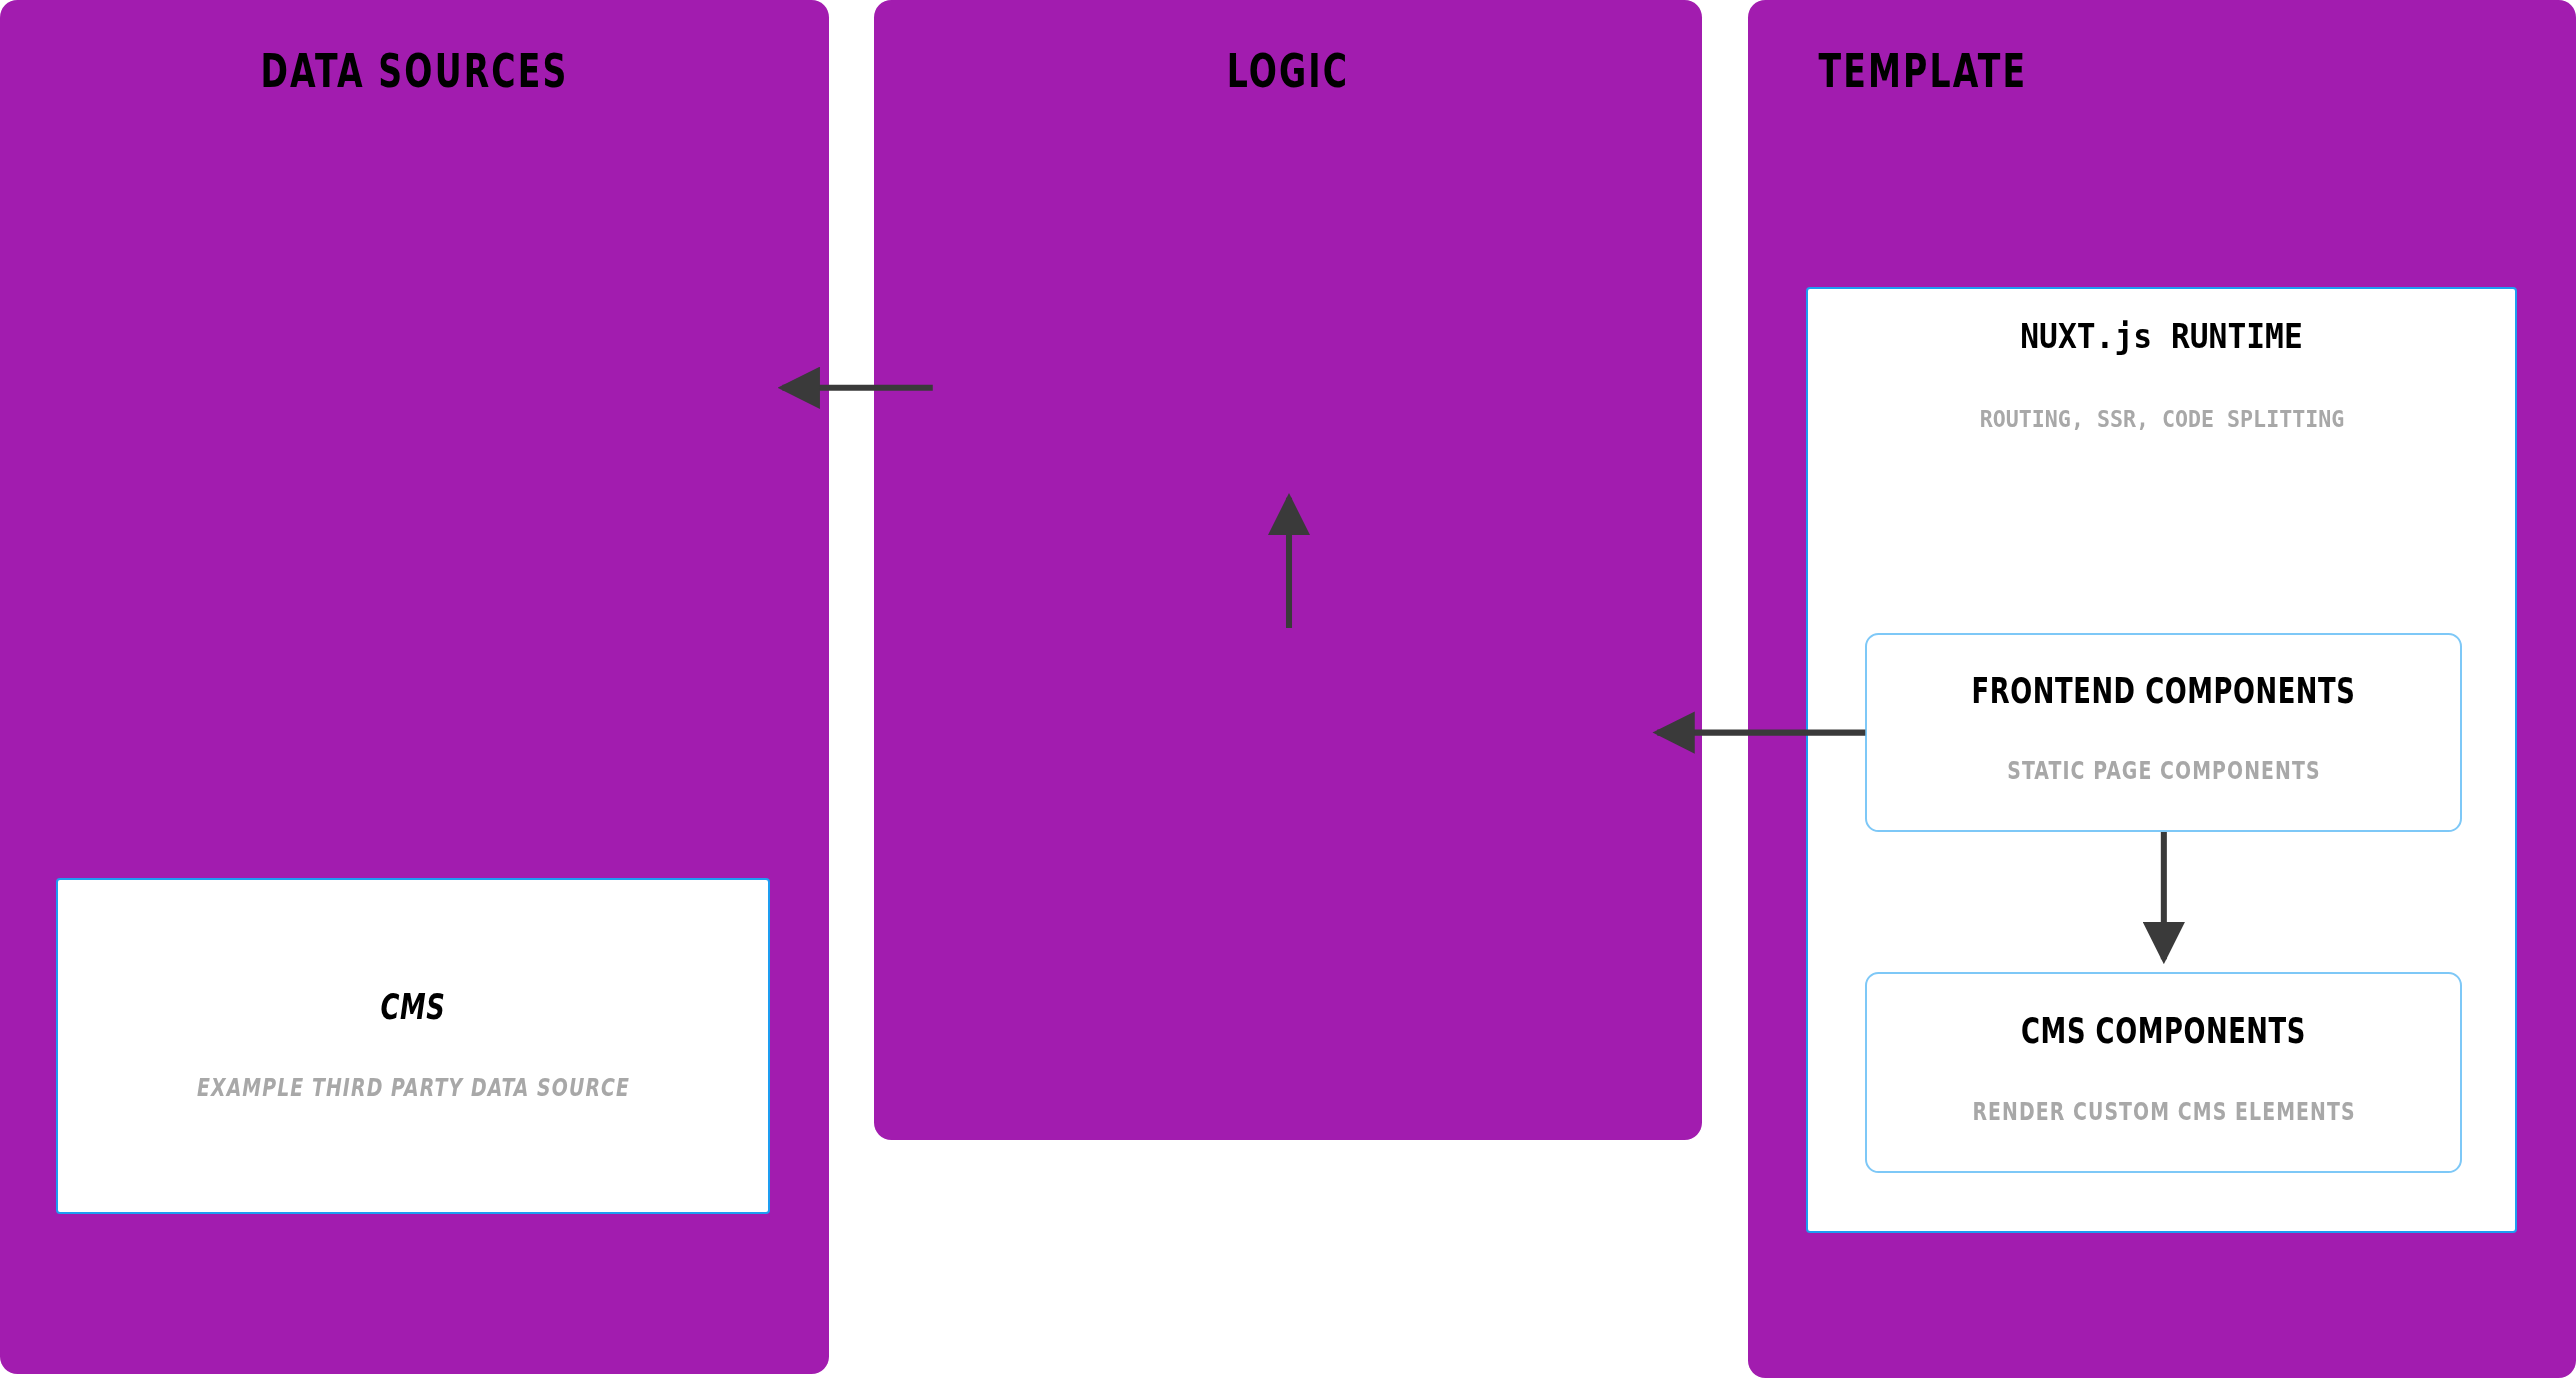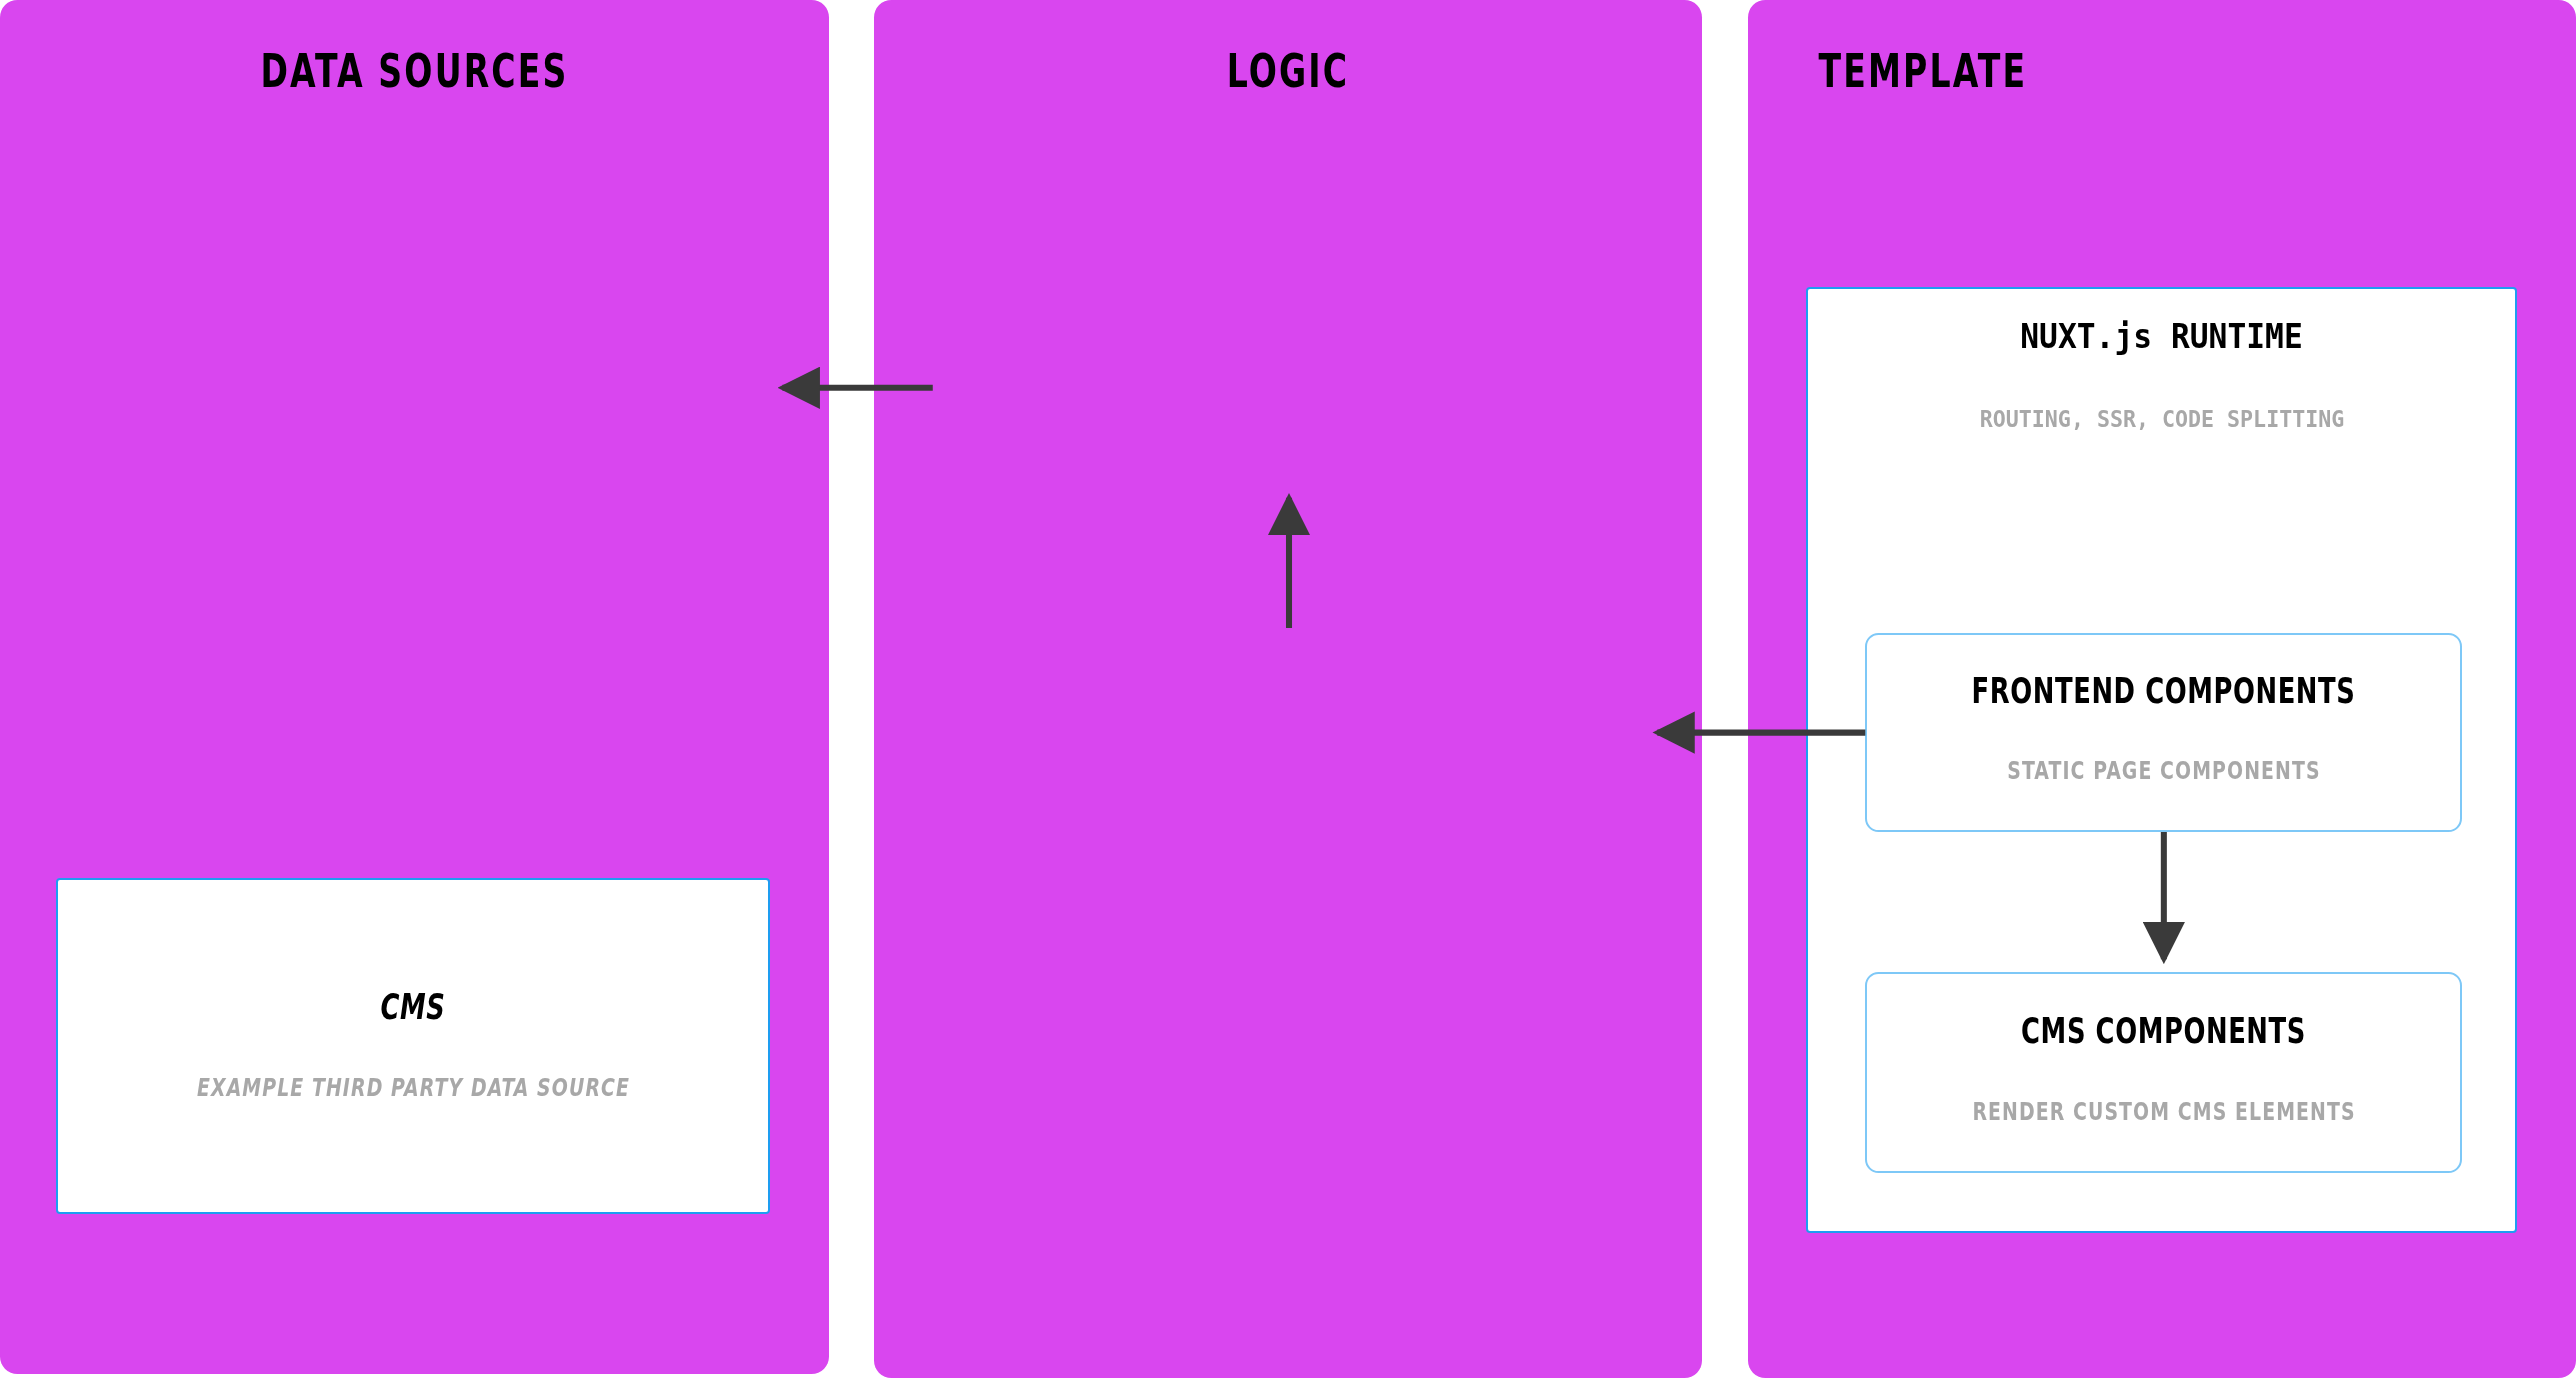--- a/index.html
+++ b/index.html
@@ -2,23 +2,23 @@
 <html style="font-size:10.7px"><head>
 <meta charset="utf-8">
 <style>
   html,body{margin:0;padding:0;background:#ffffff;}
   body{width:2576px;height:1378px;position:relative;overflow:hidden;
        font-family:"DejaVu Sans Condensed","Liberation Sans",sans-serif;}
 
   #stage{position:absolute;inset:0;width:2576px;height:1378px;}
 
   
-  .column{position:absolute;background:#d946ef;border-radius:17.4px;}
+  .column{position:absolute;background:#a21caf;border-radius:17.4px;}
   #col-data     {left:0px;    top:0px; width:829px; height:1374px;}
-  #col-logic    {left:874px; top:0px; width:828px; height:1378px;}
+  #col-logic    {left:874px; top:0px; width:828px; height:1140px;}
   #col-template {left:1748px; top:0px; width:828px; height:1378px;}
 
   .column-title{
     position:absolute;top:48px;left:0;width:100%;
     text-align:center;color:#000;
     font-size:46px;font-weight:700;letter-spacing:2.7px;
     font-family:"DejaVu Sans Condensed","Liberation Sans",sans-serif;
     transform:scaleX(0.80);transform-origin:center top;
     line-height:1;
   }

